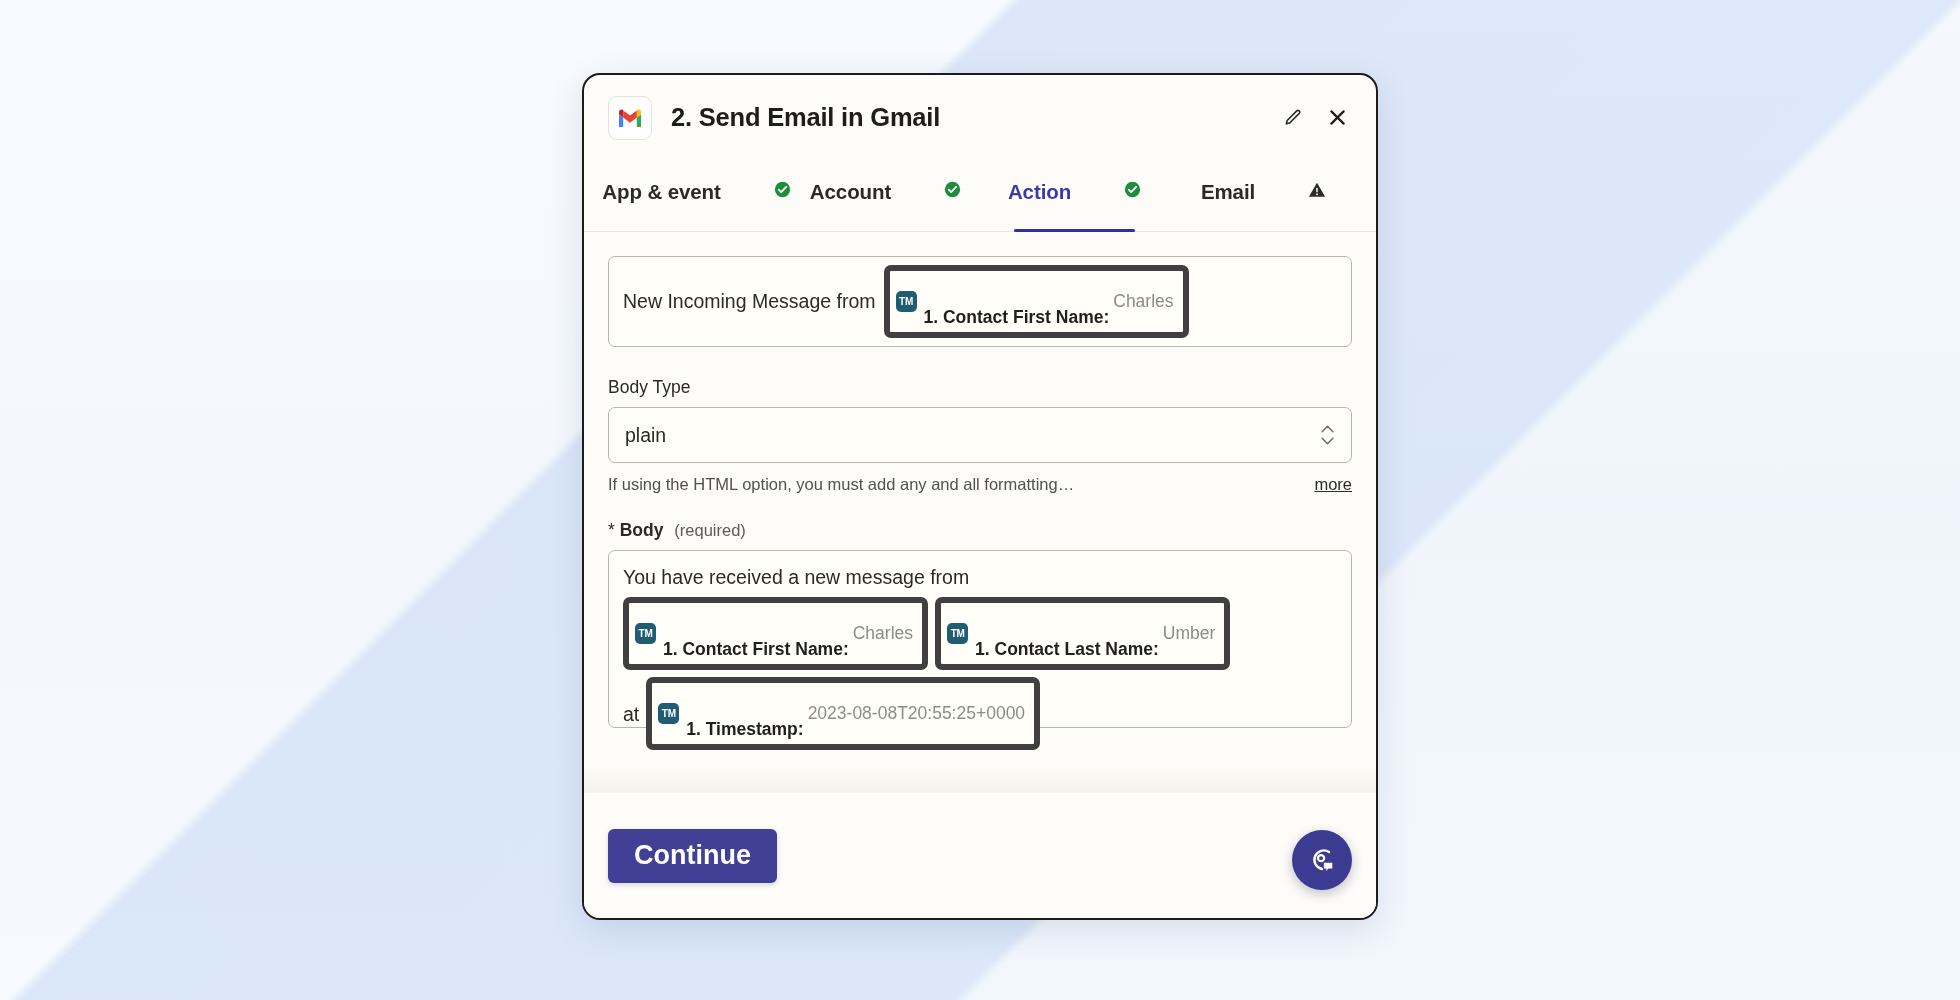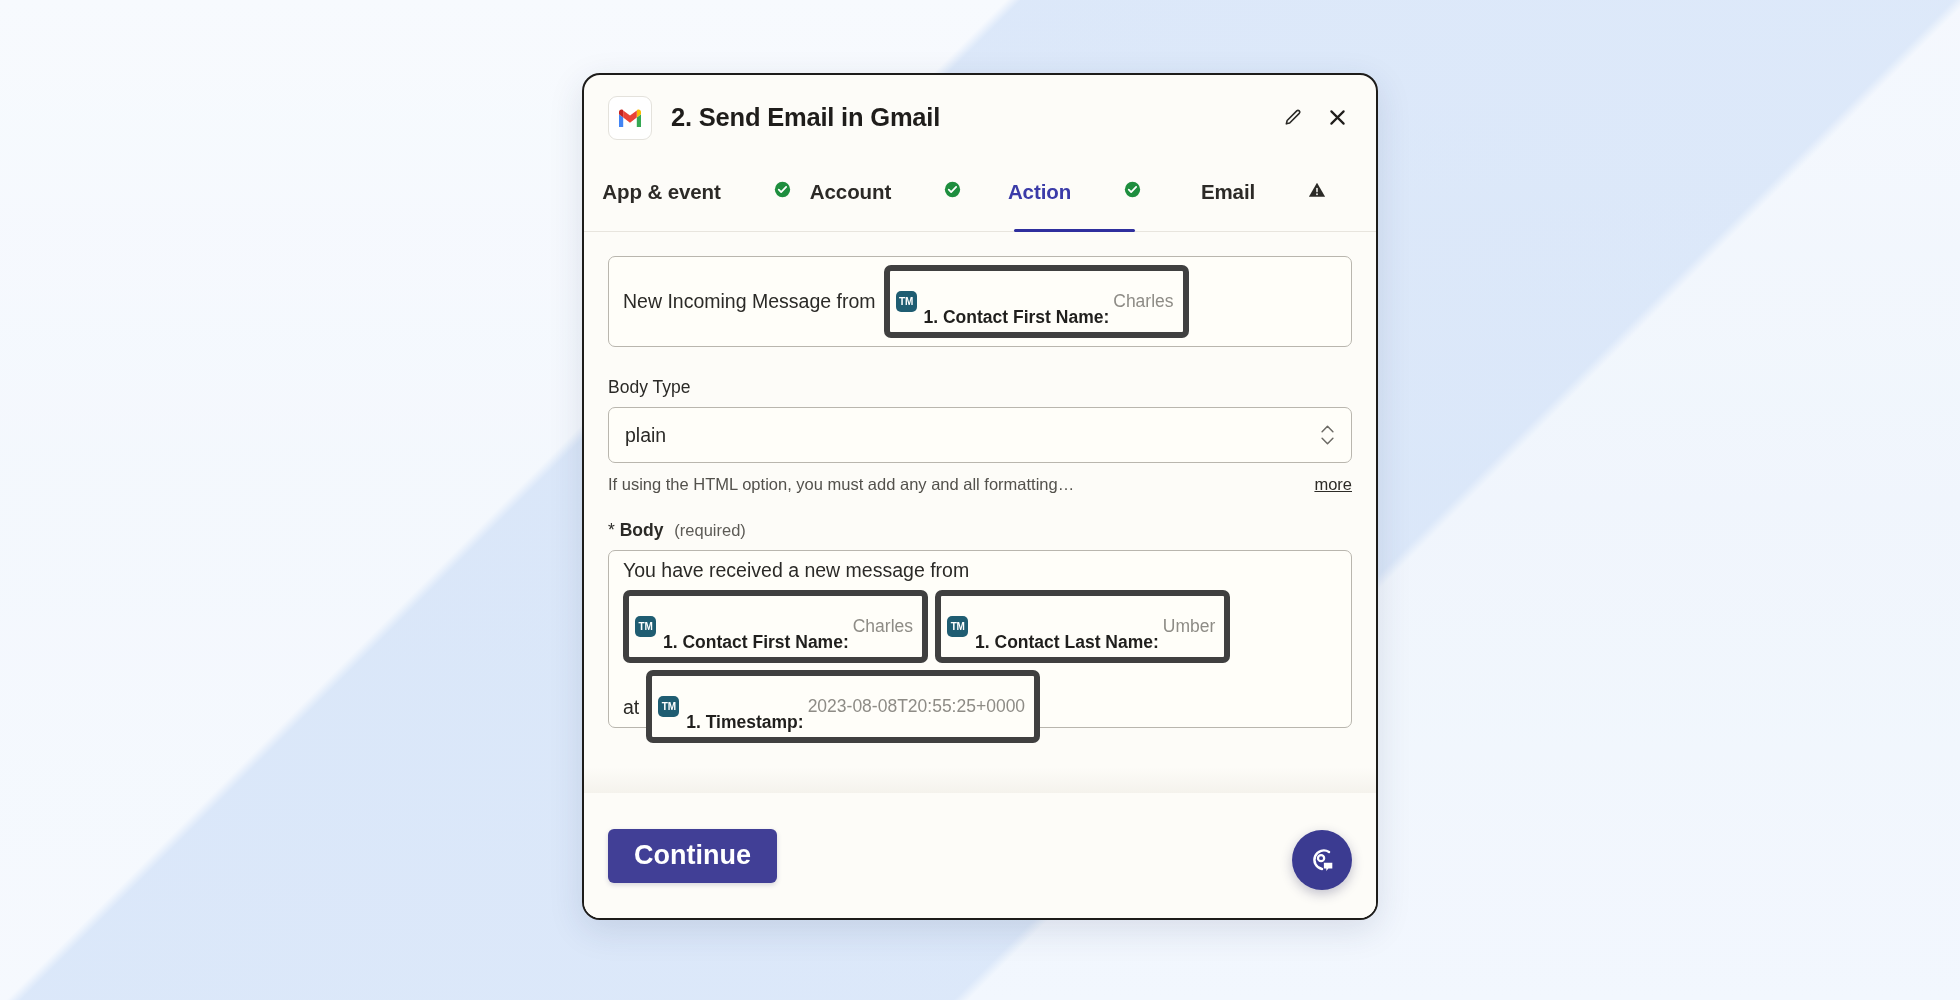--- a/index.html
+++ b/index.html
@@ -266,21 +266,21 @@
     color: #2d2b27;
     text-decoration: underline;
     cursor: pointer;
     white-space: nowrap;
     margin-left: 18px;
   }
 
   
   #body-textarea {
     height: 178px;
-    padding: 6px 14px;
+    padding: 13px 14px;
     display: flex;
     flex-direction: column;
     align-items: flex-start;
     gap: 7px;
     cursor: text;
   }
   .body-line {
     display: flex;
     align-items: center;
     flex-wrap: wrap;

